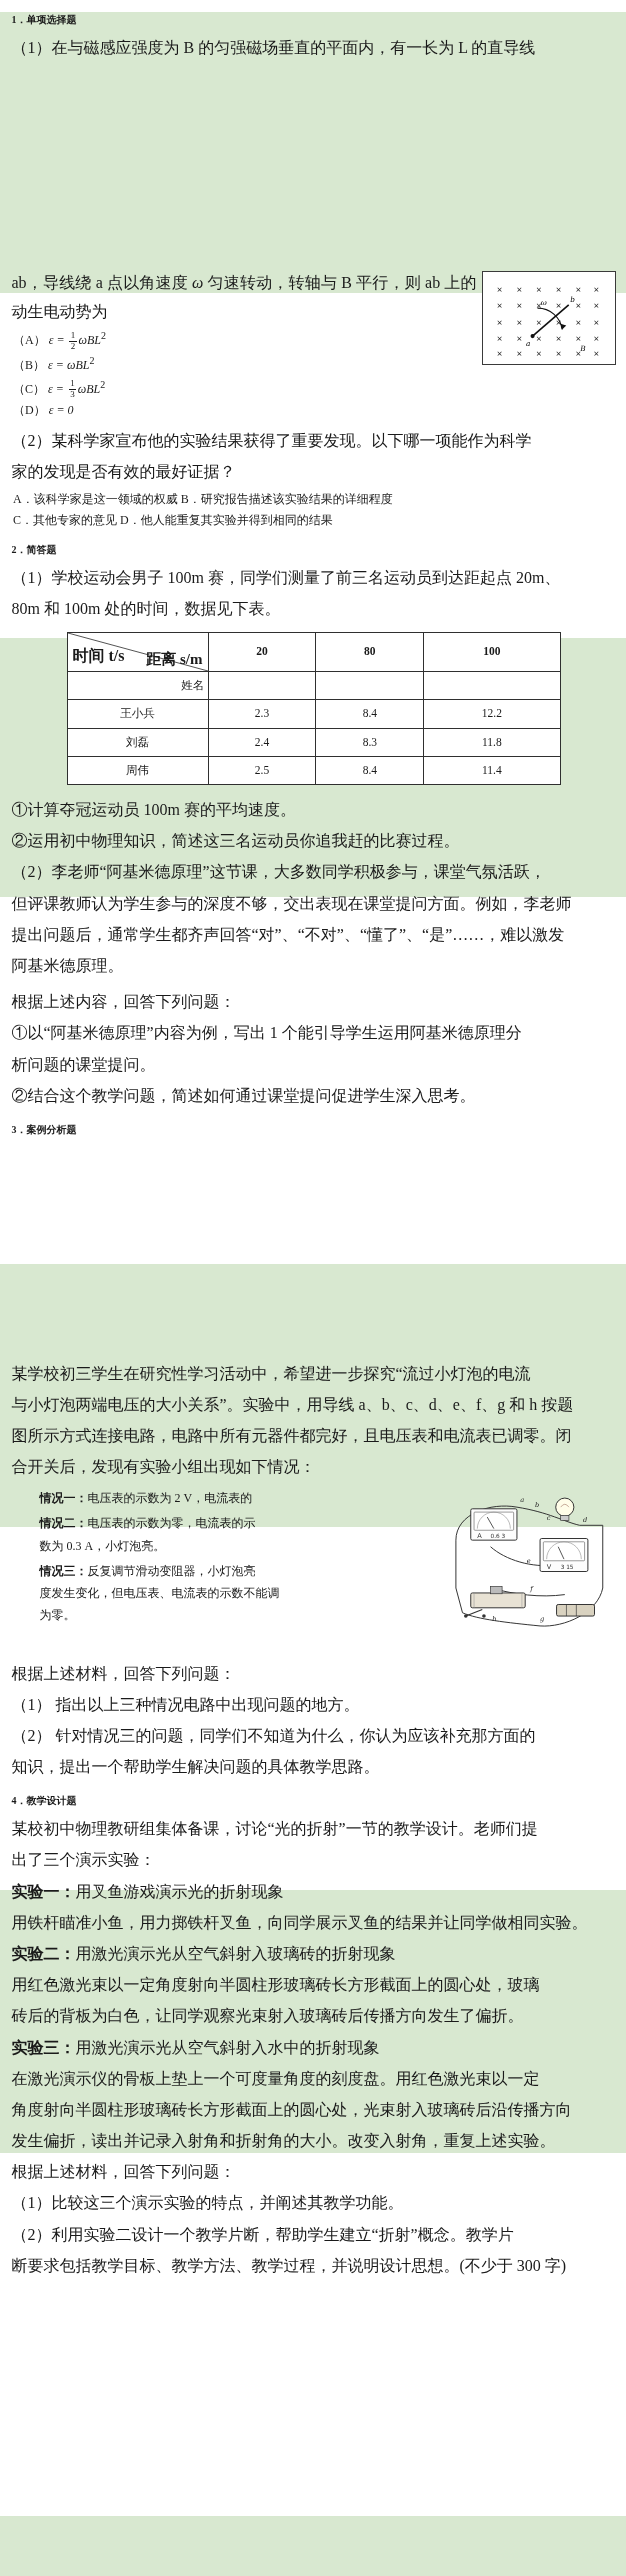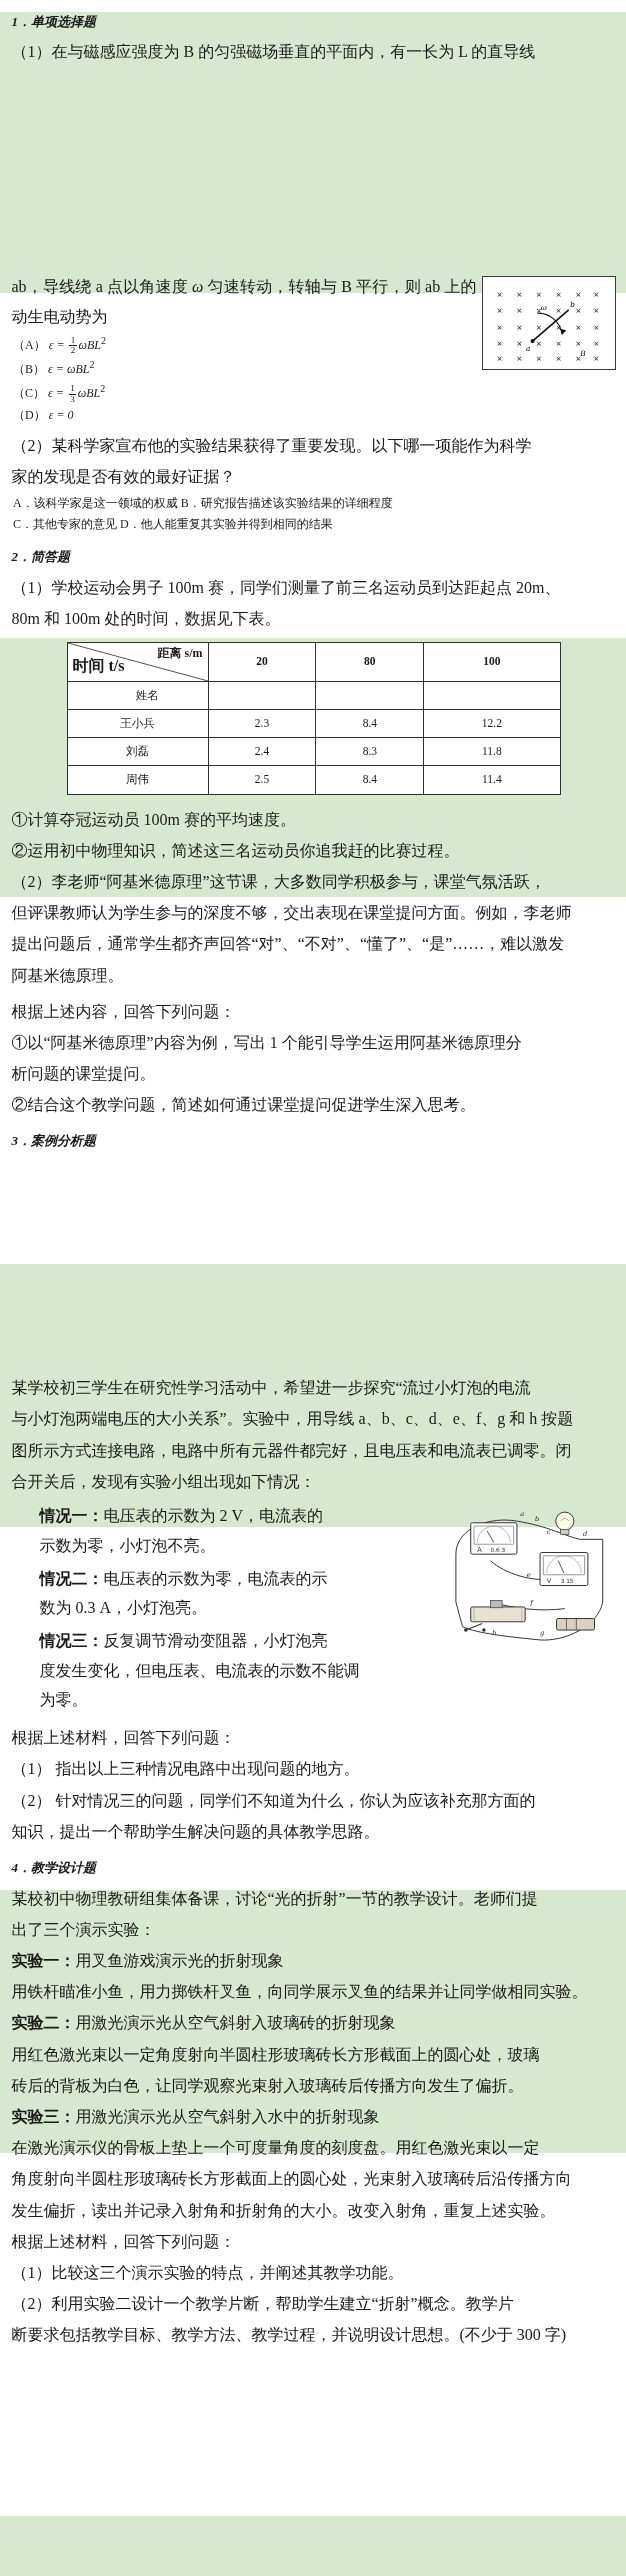--- a/index.html
+++ b/index.html
@@ -35,25 +35,24 @@
   .band.b8 { top: 1927px; height: 214px; }
   .band.b9 { top: 2504px; height: 72px; }
 
   .content {
     position: relative;
     z-index: 2;
     padding: 0 11.5px;
     box-sizing: border-box;
   }
   h2.section {
-    font-size: 13px;
+    font-size: 10px;
     font-weight: bold;
     margin: 11.5px 0 5px 0;
     line-height: 1.6;
-    font-style: italic;
   }
   p.para {
     font-size: 16px;
     line-height: 1.85;
     margin: 0 0 1.6px 0;
     text-align: justify;
     text-indent: 0;
   }
   p.tight { margin: 0; }
   .choices p {
@@ -130,30 +129,30 @@
   }
   .corner-inner .tl {
     position: absolute;
     left: 5px;
     bottom: 3px;
     font-size: 16px;
   }
   .corner-inner .tr {
     position: absolute;
     right: 5px;
-    top: 1px;
-    font-size: 12px;
+    top: 15px;
+    font-size: 15px;
   }
 
   
   .situation {
     margin: 3.3px 0 3.3px 0;
   }
   .situation p {
-    font-size: 16px;
+    font-size: 12px;
     line-height: 1.85;
     margin: 0;
     padding-left: 28px;
   }
   .sit-label { font-weight: bold; }
 
   
   .case-wrap {
     display: flex;
     align-items: flex-start;
@@ -287,21 +286,21 @@
               </svg>
               <span class="tr">距离 s/m</span>
               <span class="tl">时间 t/s</span>
             </div>
           </th>
           <th>20</th>
           <th>80</th>
           <th>100</th>
         </tr>
         <tr>
-          <td style="border-top:none; text-align:center; padding-left:23px;">姓名</td>
+          <td style="border-top:none; text-align:right; padding-left:23px;">姓名</td>
           <td style="border-top:none;"></td>
           <td style="border-top:none;"></td>
           <td style="border-top:none;"></td>
         </tr>
         <tr>
           <td>王小兵</td>
           <td>2.3</td>
           <td>8.4</td>
           <td>12.2</td>
         </tr>
@@ -341,21 +340,20 @@
     <p class="para">与小灯泡两端电压的大小关系”。实验中，用导线 a、b、c、d、e、f、g 和 h 按题</p>
     <p class="para">图所示方式连接电路，电路中所有元器件都完好，且电压表和电流表已调零。闭</p>
     <p class="para">合开关后，发现有实验小组出现如下情况：</p>
 
     <div class="case-wrap">
       <div class="case-text">
         <div class="situation">
           <p>
             <span class="sit-label">情况一：</span><span>电压表的示数为 2 V，电流表的</span>
           </p>
-          <p>示数为零，小灯泡不亮。</p>
         </div>
         <div class="situation">
           <p>
             <span class="sit-label">情况二：</span><span>电压表的示数为零，电流表的示</span>
           </p>
           <p>数为 0.3 A，小灯泡亮。</p>
         </div>
         <div class="situation">
           <p>
             <span class="sit-label">情况三：</span><span>反复调节滑动变阻器，小灯泡亮</span>

